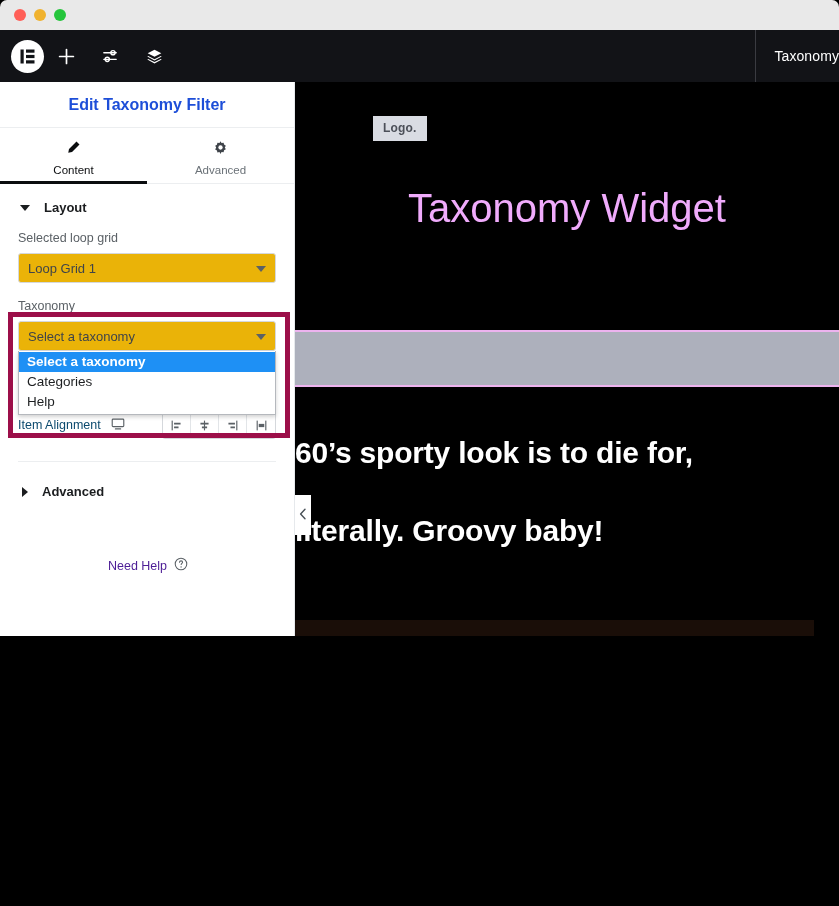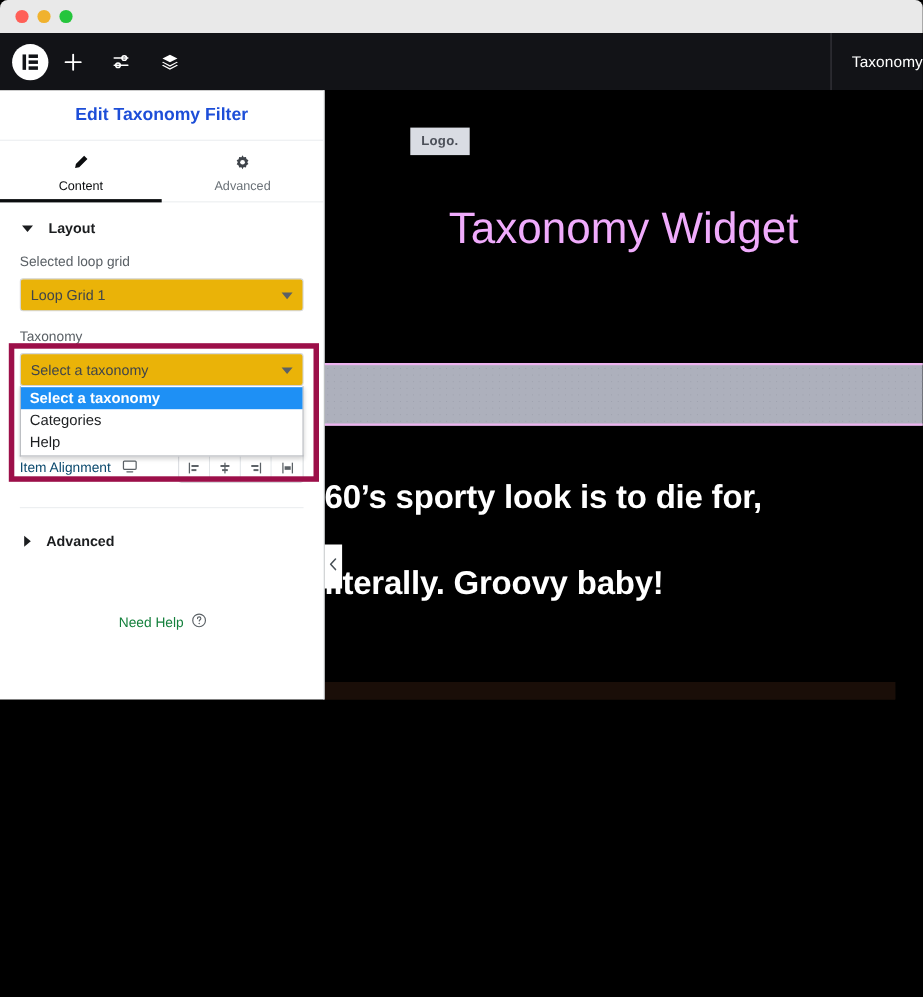--- a/index.html
+++ b/index.html
@@ -231,21 +231,21 @@
   .align-btn {
     width:28px; height:26px; display:flex; align-items:center; justify-content:center;
     border-right:1px solid #e2e5e8; color:#5b6166; background:#fff; cursor:pointer;
   }
   .align-btn:last-child { border-right:none; }
 
   .divider { height:1px; background:#eceef0; margin: 22px 0 0 0; }
 
   .settings-section { padding: 18px 18px 0 20px; }
   .need-help {
-    margin-top: 58px; text-align:center; color:#15803d; font-size:12.5px;
+    margin-top: 58px; text-align:center; color:#4c1d95; font-size:12.5px;
     display:flex; align-items:center; justify-content:center; gap:7px;
   }
 
   
   .highlight-rect {
     position:absolute; left: 8px; top: 230px; width: 282px; height: 126px;
     border: 5px solid #9c0f49; pointer-events:none; z-index: 40;
   }
 </style>
 </head>

